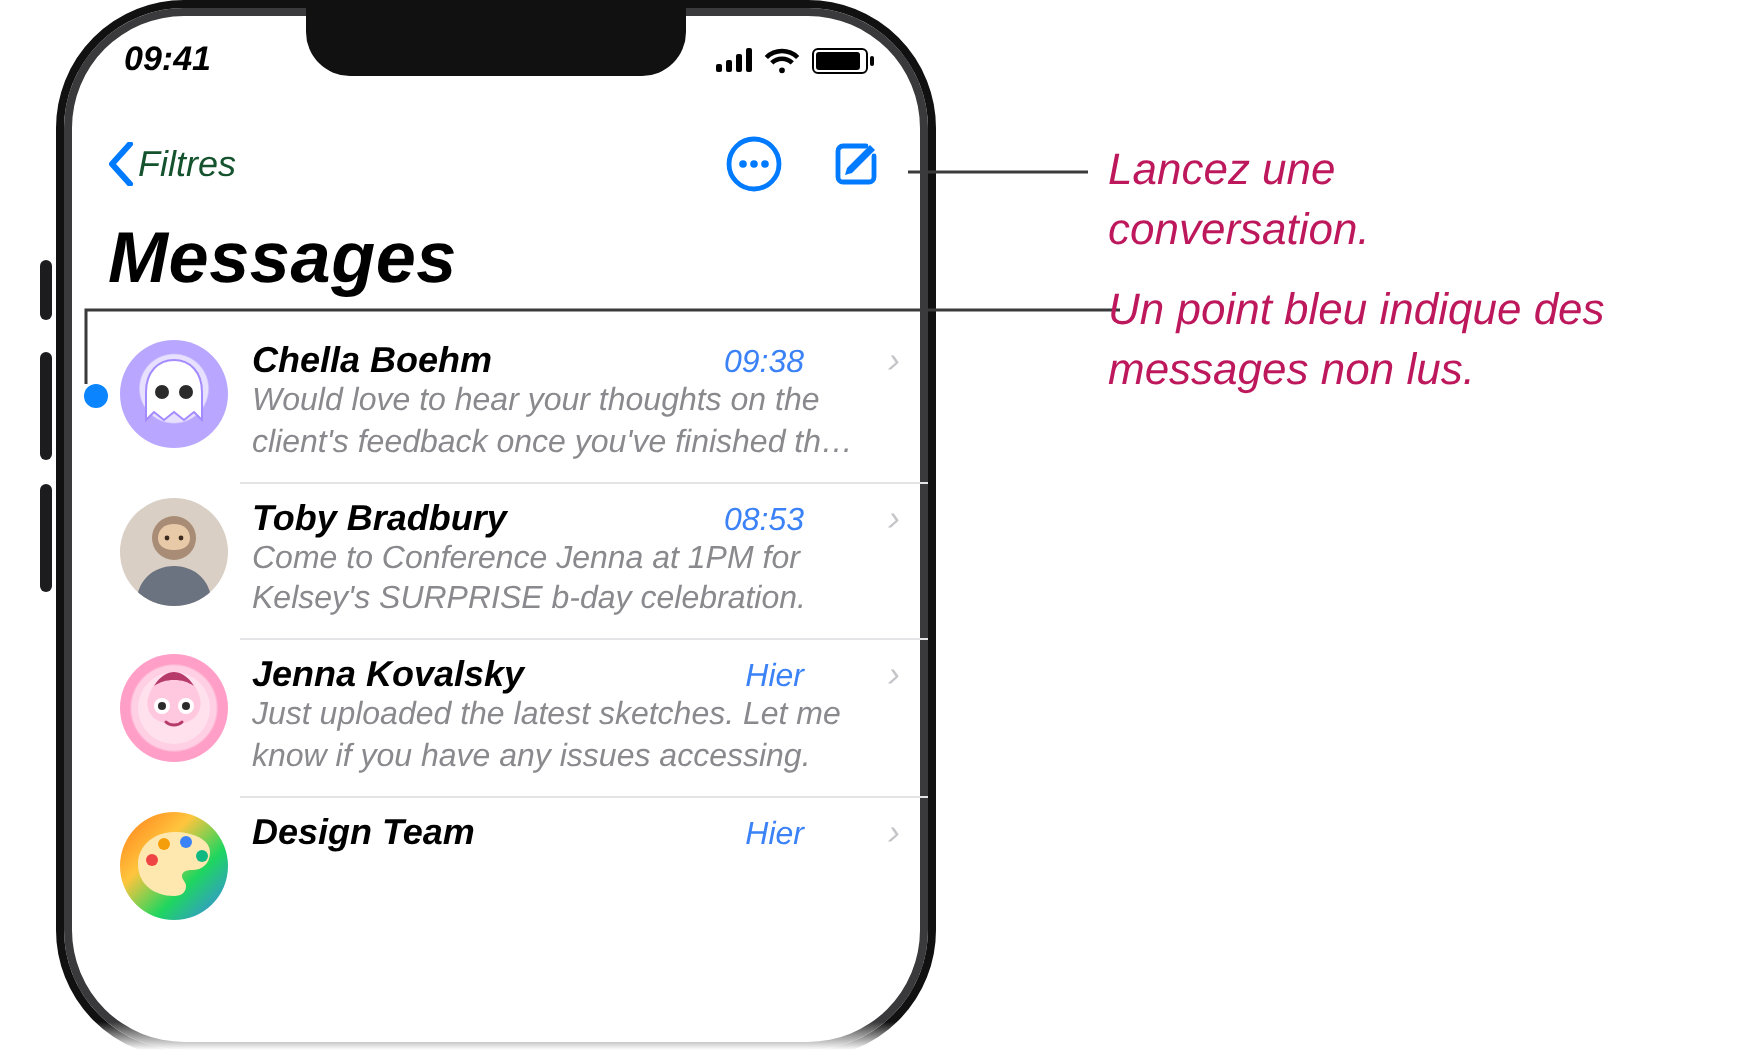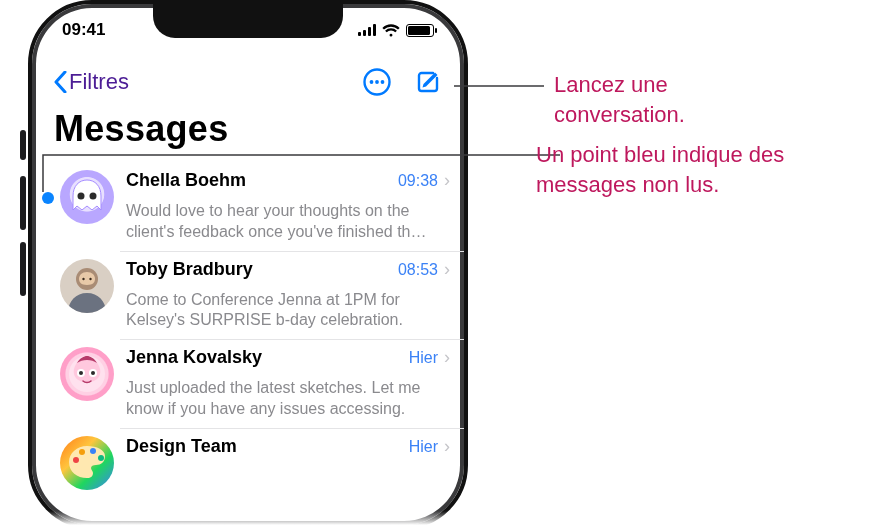--- a/index.html
+++ b/index.html
@@ -8,20 +8,21 @@
     width: 880px;
     height: 529px;
     font-family: -apple-system, "Helvetica Neue", Arial, sans-serif;
     background: #fff;
     position: relative;
   }
   .stage {
     position: relative;
     width: 780px;
     height: 529px;
+    font-style: italic;
   }
   
   .phone {
     position: absolute;
     left: 28px;
     top: 0;
     width: 440px;
     height: 529px;
     border: 4px solid #111;
     border-radius: 64px;
@@ -81,21 +82,21 @@
 
   .nav-bar {
     position: absolute;
     top: 60px; left: 0; right: 0;
     height: 36px;
     display: flex;
     justify-content: space-between;
     align-items: center;
     padding: 0 22px;
   }
-  .nav-left { display:flex; align-items:center; gap:2px; color:#4c1d95; font-size:22px;}
+  .nav-left { display:flex; align-items:center; gap:2px; color:#14532d; font-size:18px;}
   .nav-right { display:flex; align-items:center; gap:22px; }
   .icon-btn { color:#007aff; display:inline-flex; }
 
   .title {
     position: absolute;
     top: 104px; left: 22px;
     font-size: 36px;
     font-weight: 700;
     letter-spacing: 0.3px;
   }
@@ -127,25 +128,25 @@
   .unread-space { width:18px; flex:none;}
   .avatar {
     width: 54px; height:54px; border-radius:50%;
     flex:none;
     margin-right: 12px;
     display:flex; align-items:center; justify-content:center;
     font-size:30px;
     overflow:hidden;
   }
   .row-body { flex:1; min-width:0; }
-  .row-head { display:flex; align-items: baseline; }
+  .row-head { display:flex; align-items: baseline; gap: 36px; }
   .name { font-size:18px; font-weight:600; flex:1; white-space:nowrap; overflow:hidden; text-overflow:ellipsis;}
   .time { font-size:16px; color:#3b82f6; margin-left:8px;}
   .chev { color:#c5c5c9; margin-left:6px; font-size:18px; line-height:1;}
-  .preview { font-size:16px; color:#8a8a8e; line-height:1.3; margin-top:10px; max-height:2.6em; overflow:hidden;}
+  .preview { font-size:16px; color:#8a8a8e; line-height:1.3; margin-top:0; max-height:2.6em; overflow:hidden;}
 
   
   .av1 { background: radial-gradient(circle at 50% 45%, #e8e0ff 0 42%, #b9a7ff 44% 100%);}
   .av2 { background: #d9cfc4; }
   .av3 { background: radial-gradient(circle at 50% 50%, #ffd0e4 0 55%, #ff9fc8 58% 100%);}
   .av4 { background: linear-gradient(135deg,#ff7a18,#ffc53d 35%,#1fd65f 65%,#3b82f6); }
 
   
   .callout {
     position: absolute;
@@ -312,14 +313,14 @@
   <div class="phone-mask" style="position:absolute;left:20px;width:456px;bottom:-2px;height:20px;background:linear-gradient(to bottom, rgba(255,255,255,0), #fff 70%);"></div>
 
   <svg class="lead" style="left:454px; top:76px;" width="90" height="20">
       <line x1="0" y1="10" x2="90" y2="10"></line>
     </svg>
   <div class="callout" style="left:554px; top:70px;">Lancez une conversation.</div>
 
   <svg class="lead" style="left:40px; top:152px;" width="520" height="50">
       <path d="M3 40 L3 3 L520 3"></path>
     </svg>
-  <div class="callout" style="left:536px; top:140px; width:310px;">Un point bleu indique des messages non lus.</div>
+  <div class="callout" style="left:554px; top:140px; width:310px;">Un point bleu indique des messages non lus.</div>
 </div>
 
 </body></html>

